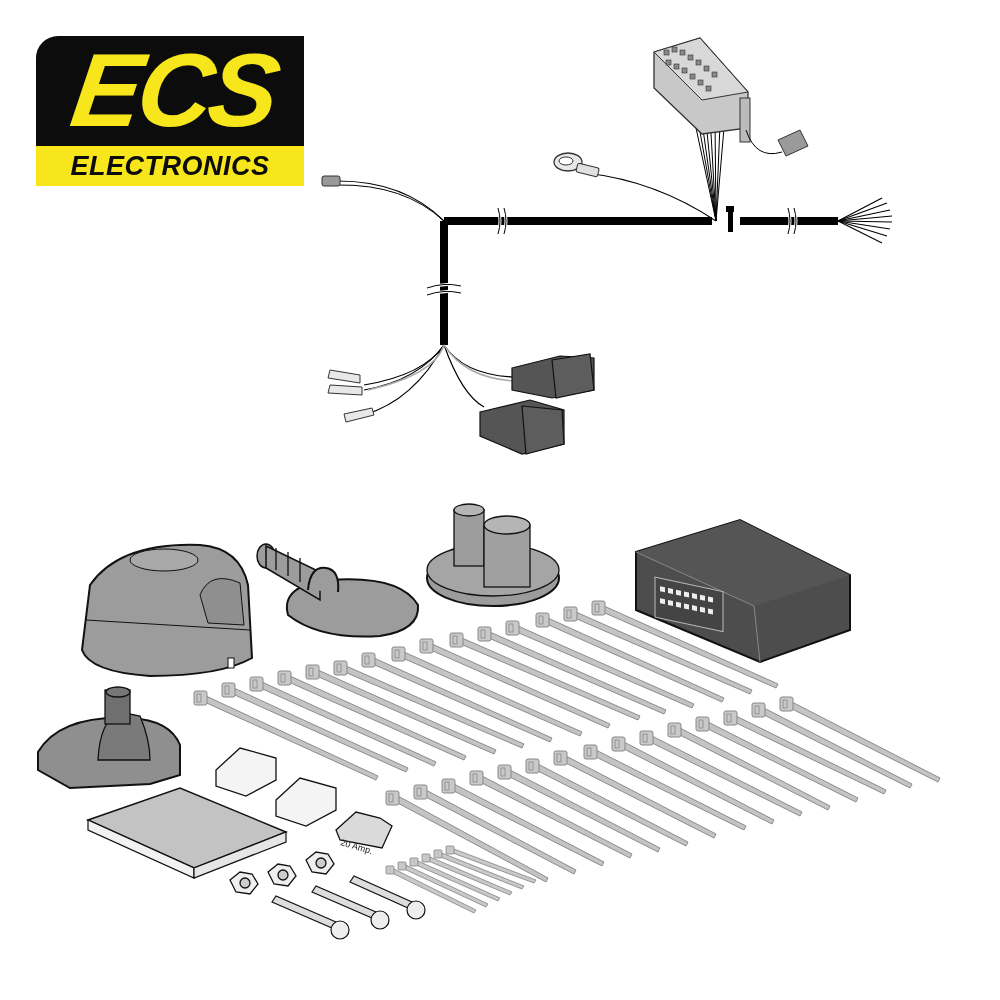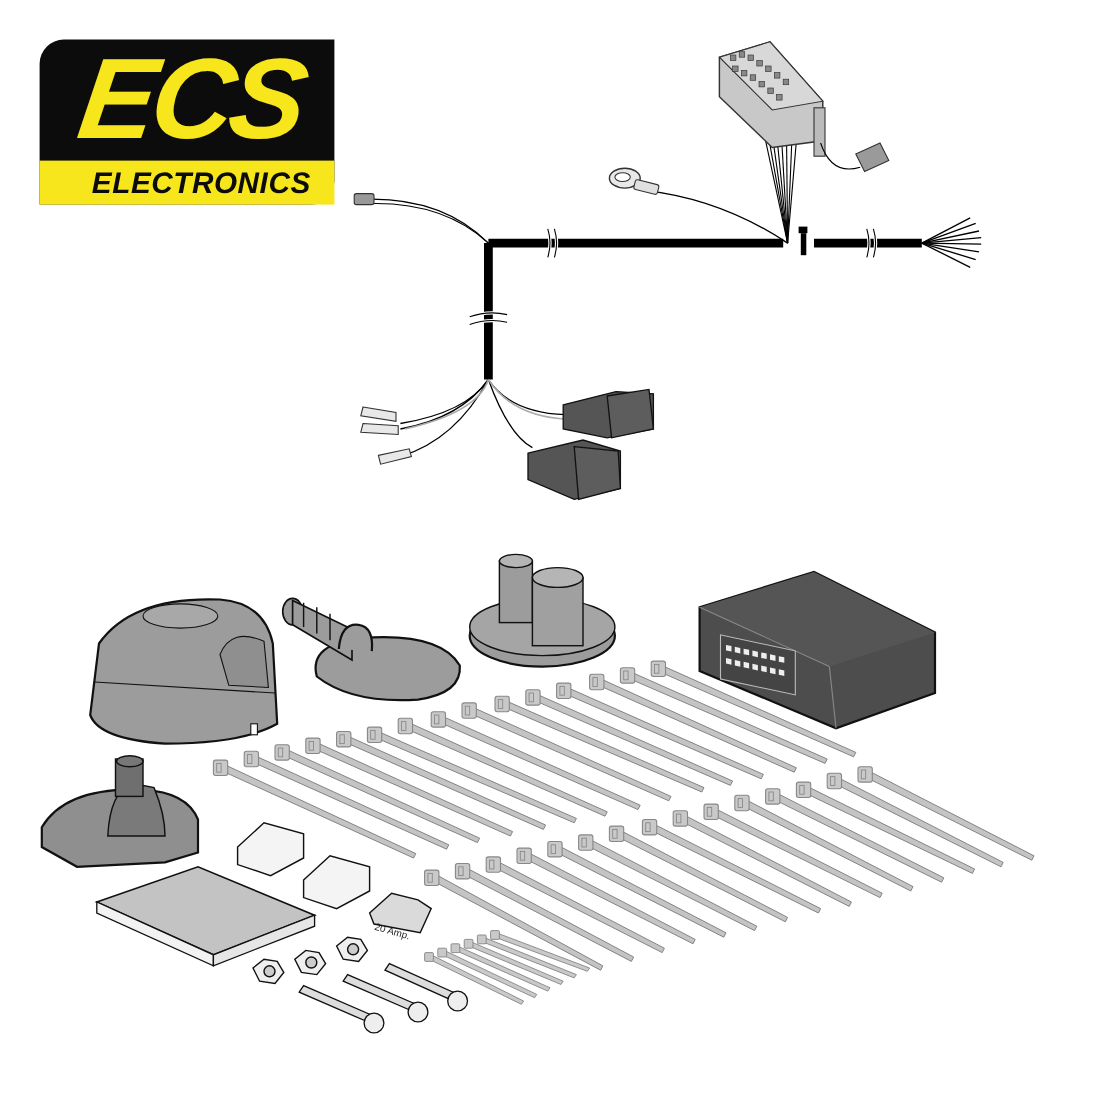--- a/index.html
+++ b/index.html
@@ -2,21 +2,21 @@
 <html><head>
 <meta charset="utf-8">
 <style>
   html,body{margin:0;padding:0;background:#ffffff;}
   body{width:1000px;height:1000px;position:relative;overflow:hidden;font-family:"Liberation Sans",sans-serif;}
   .abs{position:absolute;}
   #logo{left:36px;top:36px;width:268px;height:150px;}
   #logo .bg{position:absolute;left:0;top:0;width:268px;height:150px;background:#0c0c0c;border-radius:22px 0 22px 0;overflow:hidden;}
   #logo .strip{position:absolute;left:0;top:110px;width:268px;height:40px;background:#f6e61b;}
   #logo .ecs{position:absolute;left:8px;top:-2px;width:260px;height:112px;color:#f6e61b;font-family:"Liberation Sans",sans-serif;font-weight:bold;font-style:italic;font-size:104px;letter-spacing:-4px;line-height:112px;text-align:center;transform:skewX(-8deg);}
-  #logo .sub{position:absolute;left:13px;top:110px;width:268px;height:40px;color:#0c0c0c;font-family:"Liberation Sans",sans-serif;font-weight:bold;font-style:italic;font-size:27px;line-height:40px;text-align:center;letter-spacing:0.5px;}
+  #logo .sub{position:absolute;left:0;top:110px;width:268px;height:40px;color:#0c0c0c;font-family:"Liberation Sans",sans-serif;font-weight:bold;font-style:italic;font-size:27px;line-height:40px;text-align:center;letter-spacing:0.5px;}
   svg{position:absolute;left:0;top:0;}
   .fuse-label{font-family:"Liberation Sans",sans-serif;font-size:9px;fill:#222;}
 </style>
 </head>
 <body>
 
 <div id="logo" class="abs">
   <div class="bg"></div>
   <div class="strip"></div>
   <div class="ecs">ECS</div>

